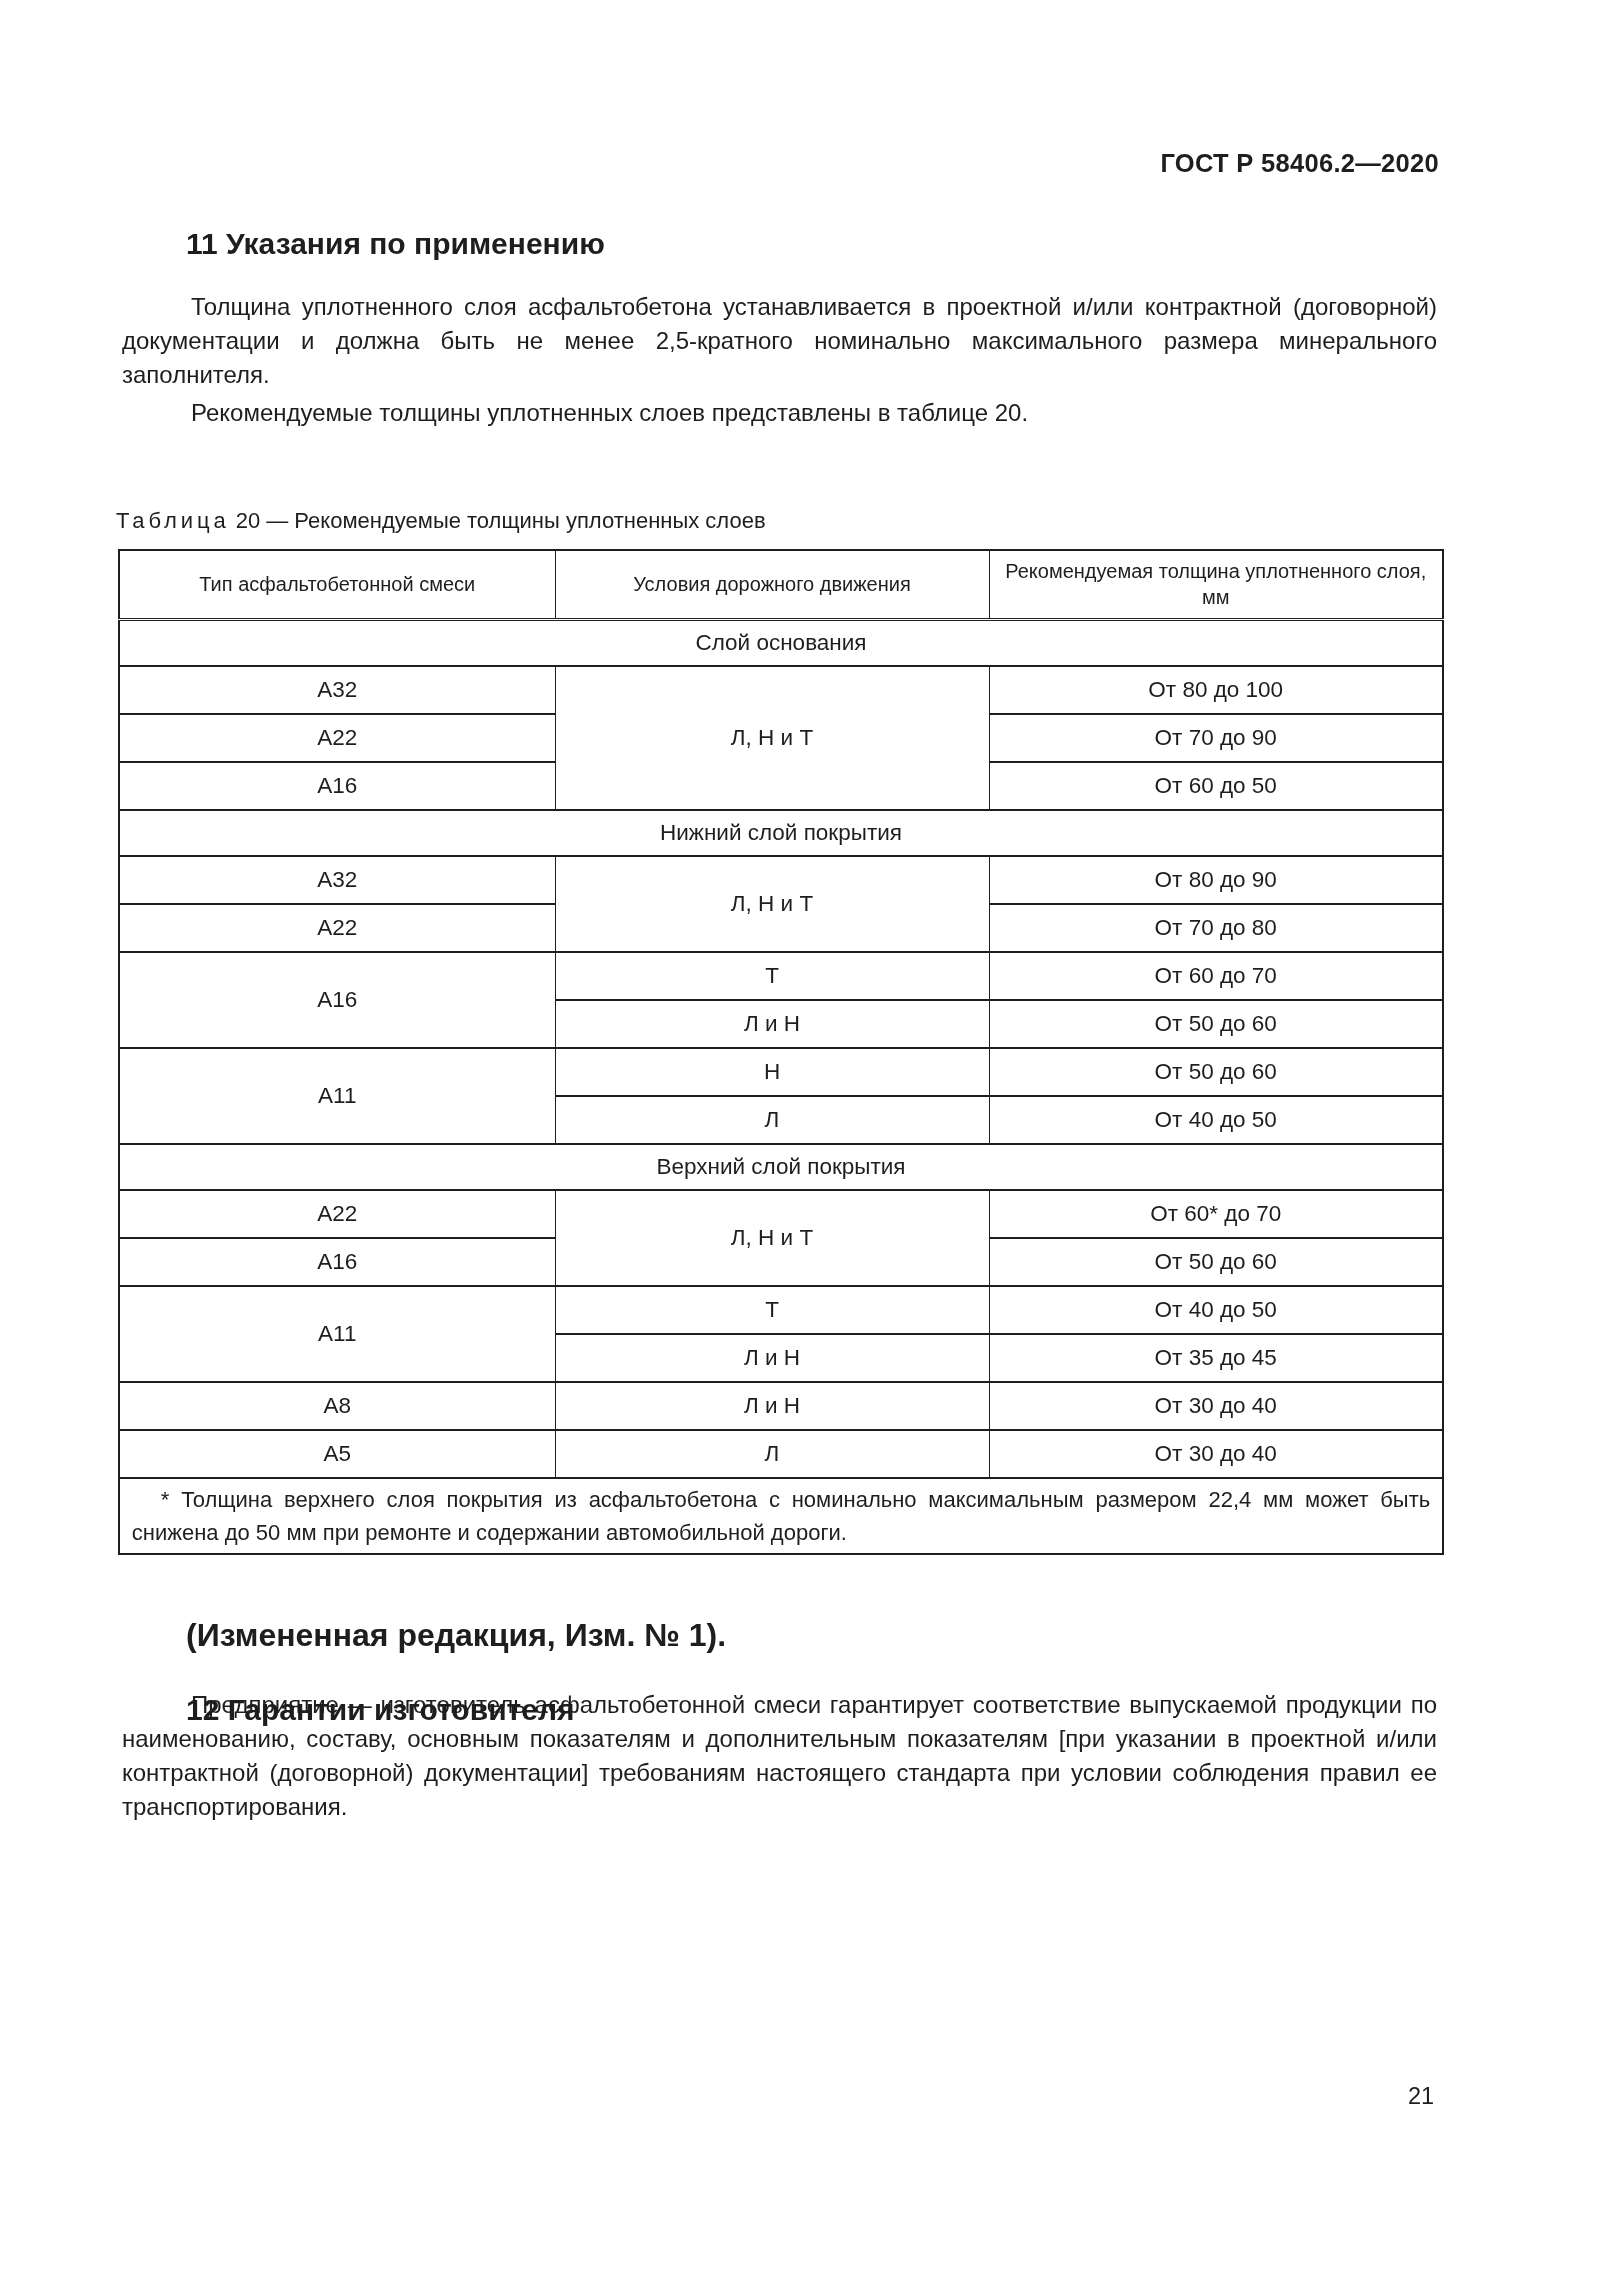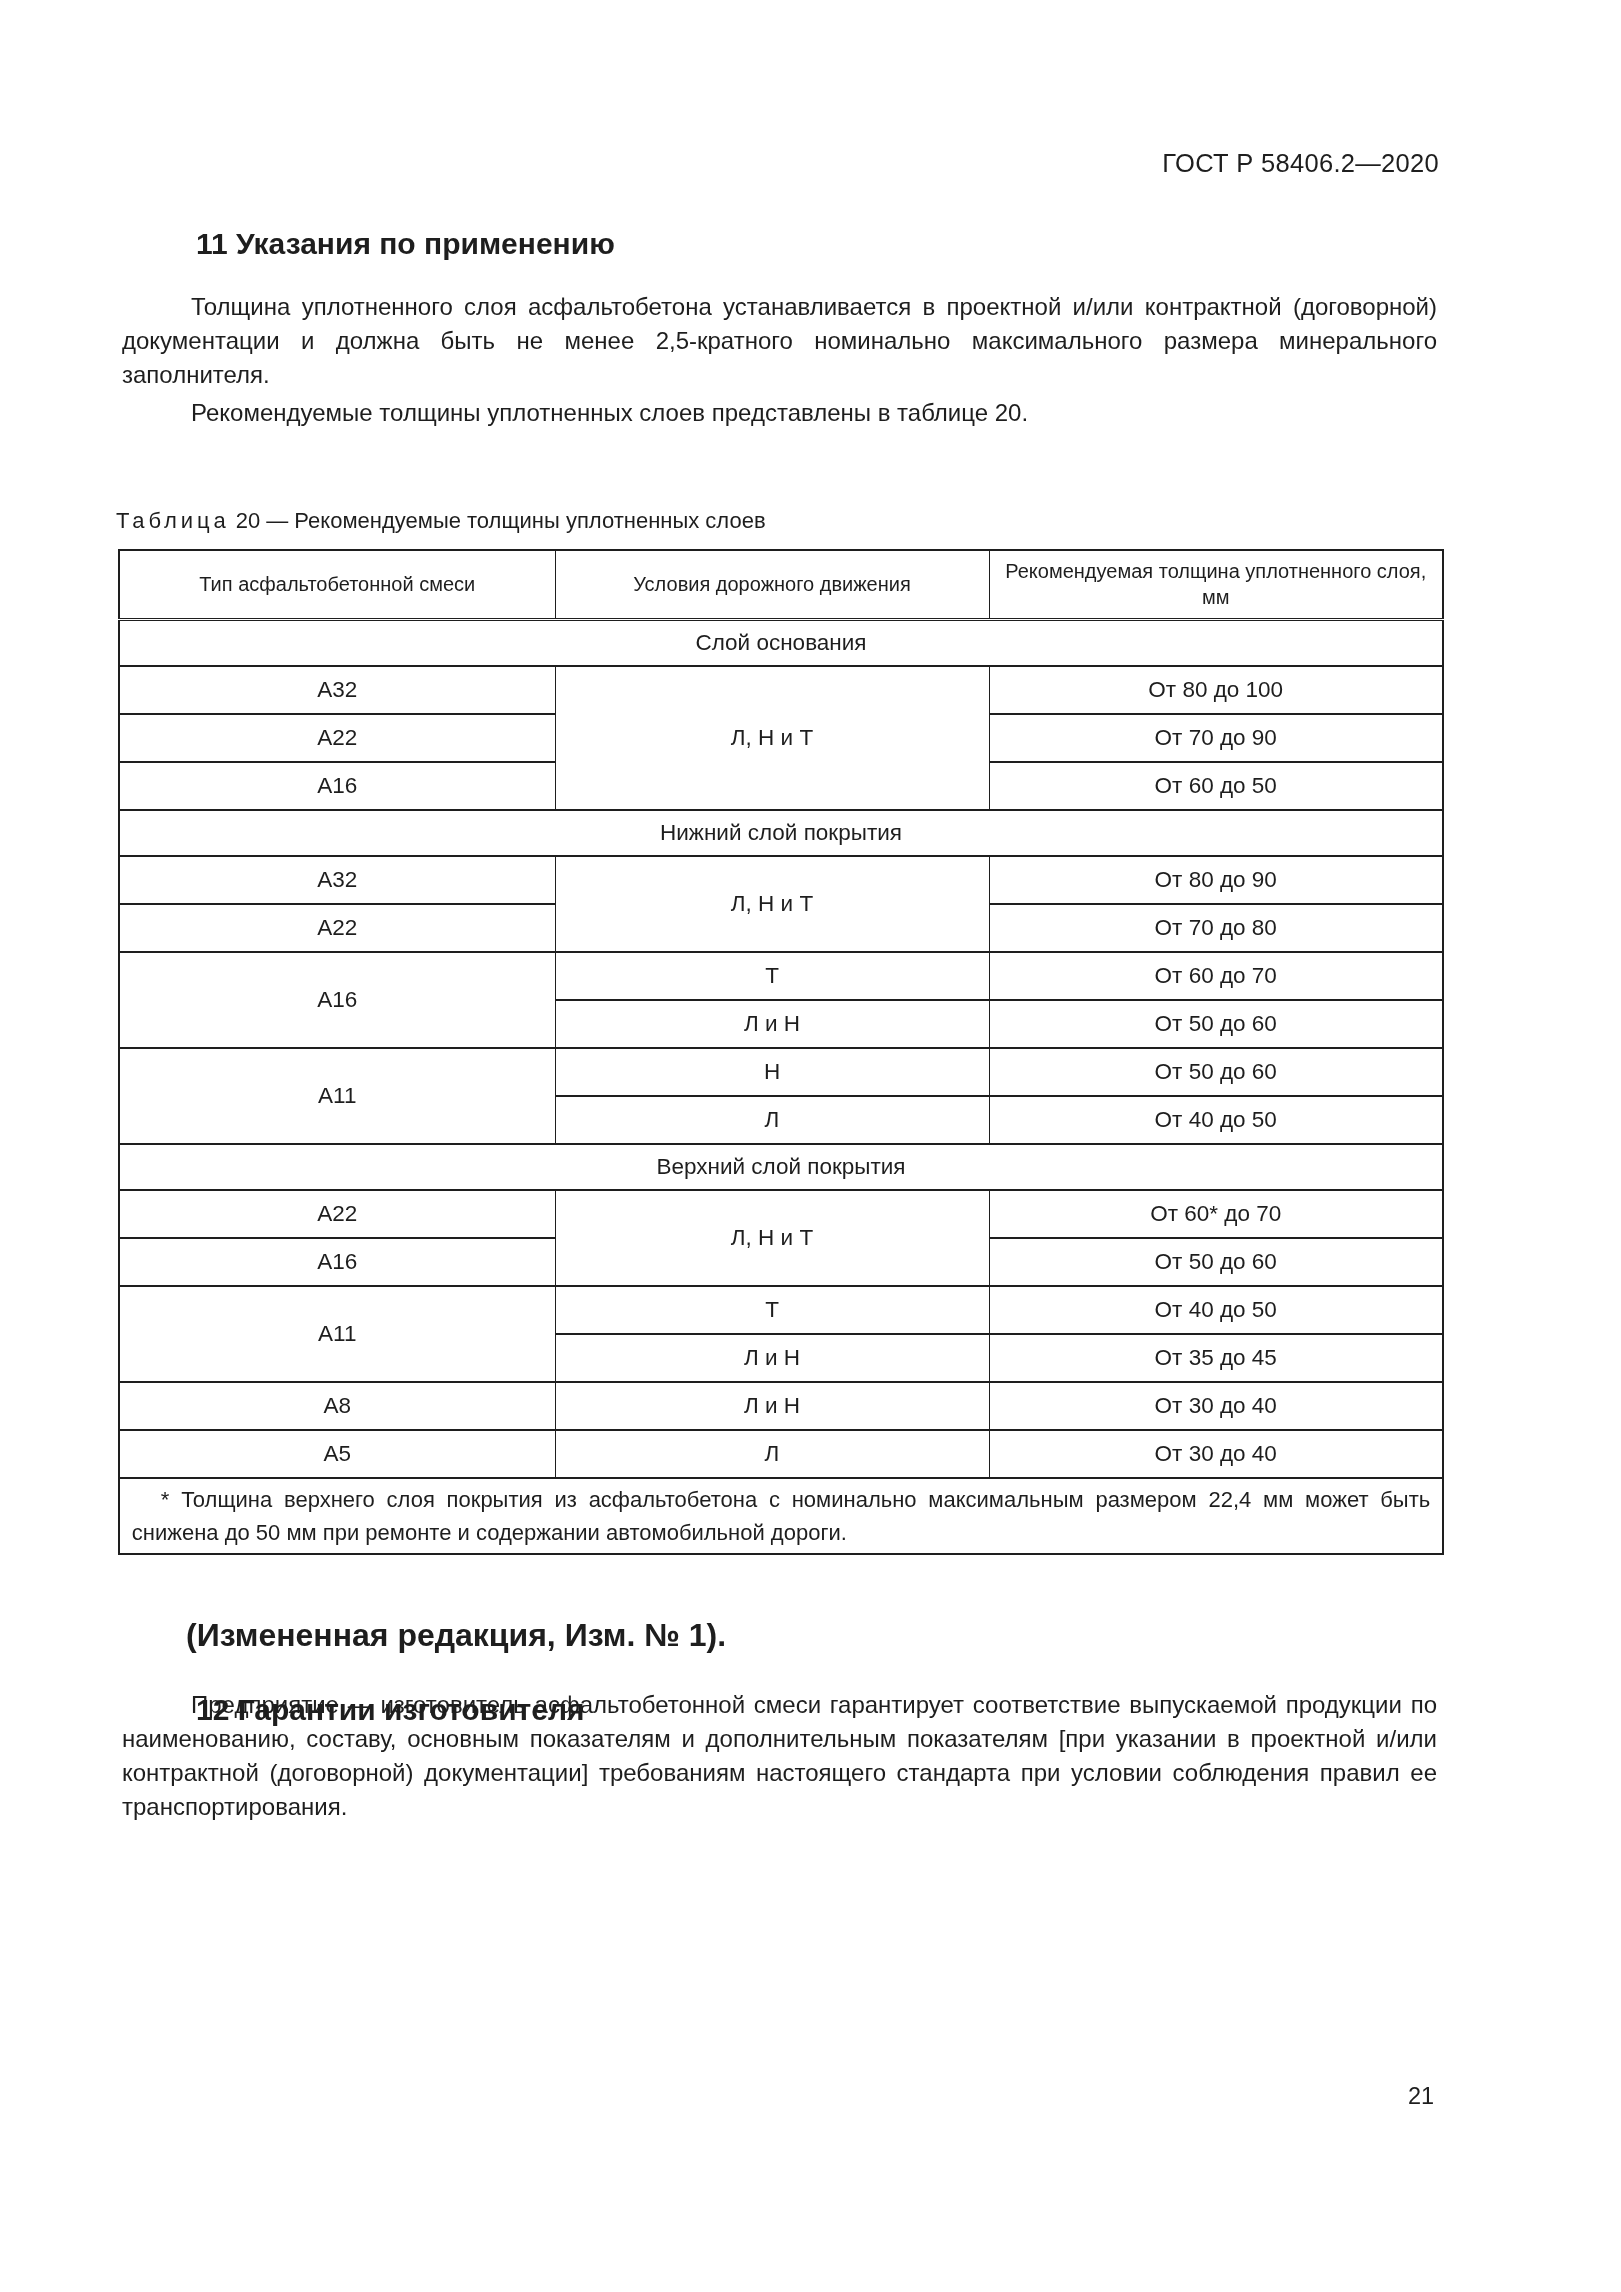--- a/index.html
+++ b/index.html
@@ -1,20 +1,20 @@
 <!DOCTYPE html>
 <html><head>
 <meta charset="utf-8">
 <style>
   html, body { margin: 0; padding: 0; background: #ffffff; }
   body { width: 1621px; height: 2293px; position: relative; overflow: hidden;
          font-family: "Liberation Sans", sans-serif; color: #1e1e1e; }
   .abs { position: absolute; }
-  .doc-code { top: 149px; right: 182px; font-size: 25.5px; font-weight: normal; letter-spacing: 0.3px; }
-  .heading { left: 196px; font-size: 30px; font-weight: bold; }
+  .doc-code { top: 149px; right: 182px; font-size: 25.5px; font-weight: bold; letter-spacing: 0.3px; }
+  .heading { left: 186px; font-size: 30px; font-weight: bold; }
   .para { left: 118px; width: 1323px; font-size: 24px; line-height: 34px; text-align: justify; }
   .para p { margin: 4px; text-indent: 69px; }
   .caption { left: 116px; top: 508px; font-size: 22px; }
   .caption .spaced { letter-spacing: 3.9px; }
   table.t { position: absolute; left: 118px; top: 549px; width: 1324px; border-collapse: collapse;
             font-size: 22.5px; table-layout: fixed; }
   table.t td, table.t th { border: 1.5px solid #1e1e1e; text-align: center; vertical-align: middle;
             padding: 0 7.8px; font-weight: normal; }
   table.t { border: 2.9px solid #1e1e1e; }
   table.t th { height: 67px; font-size: 20px; line-height: 25.5px; }

